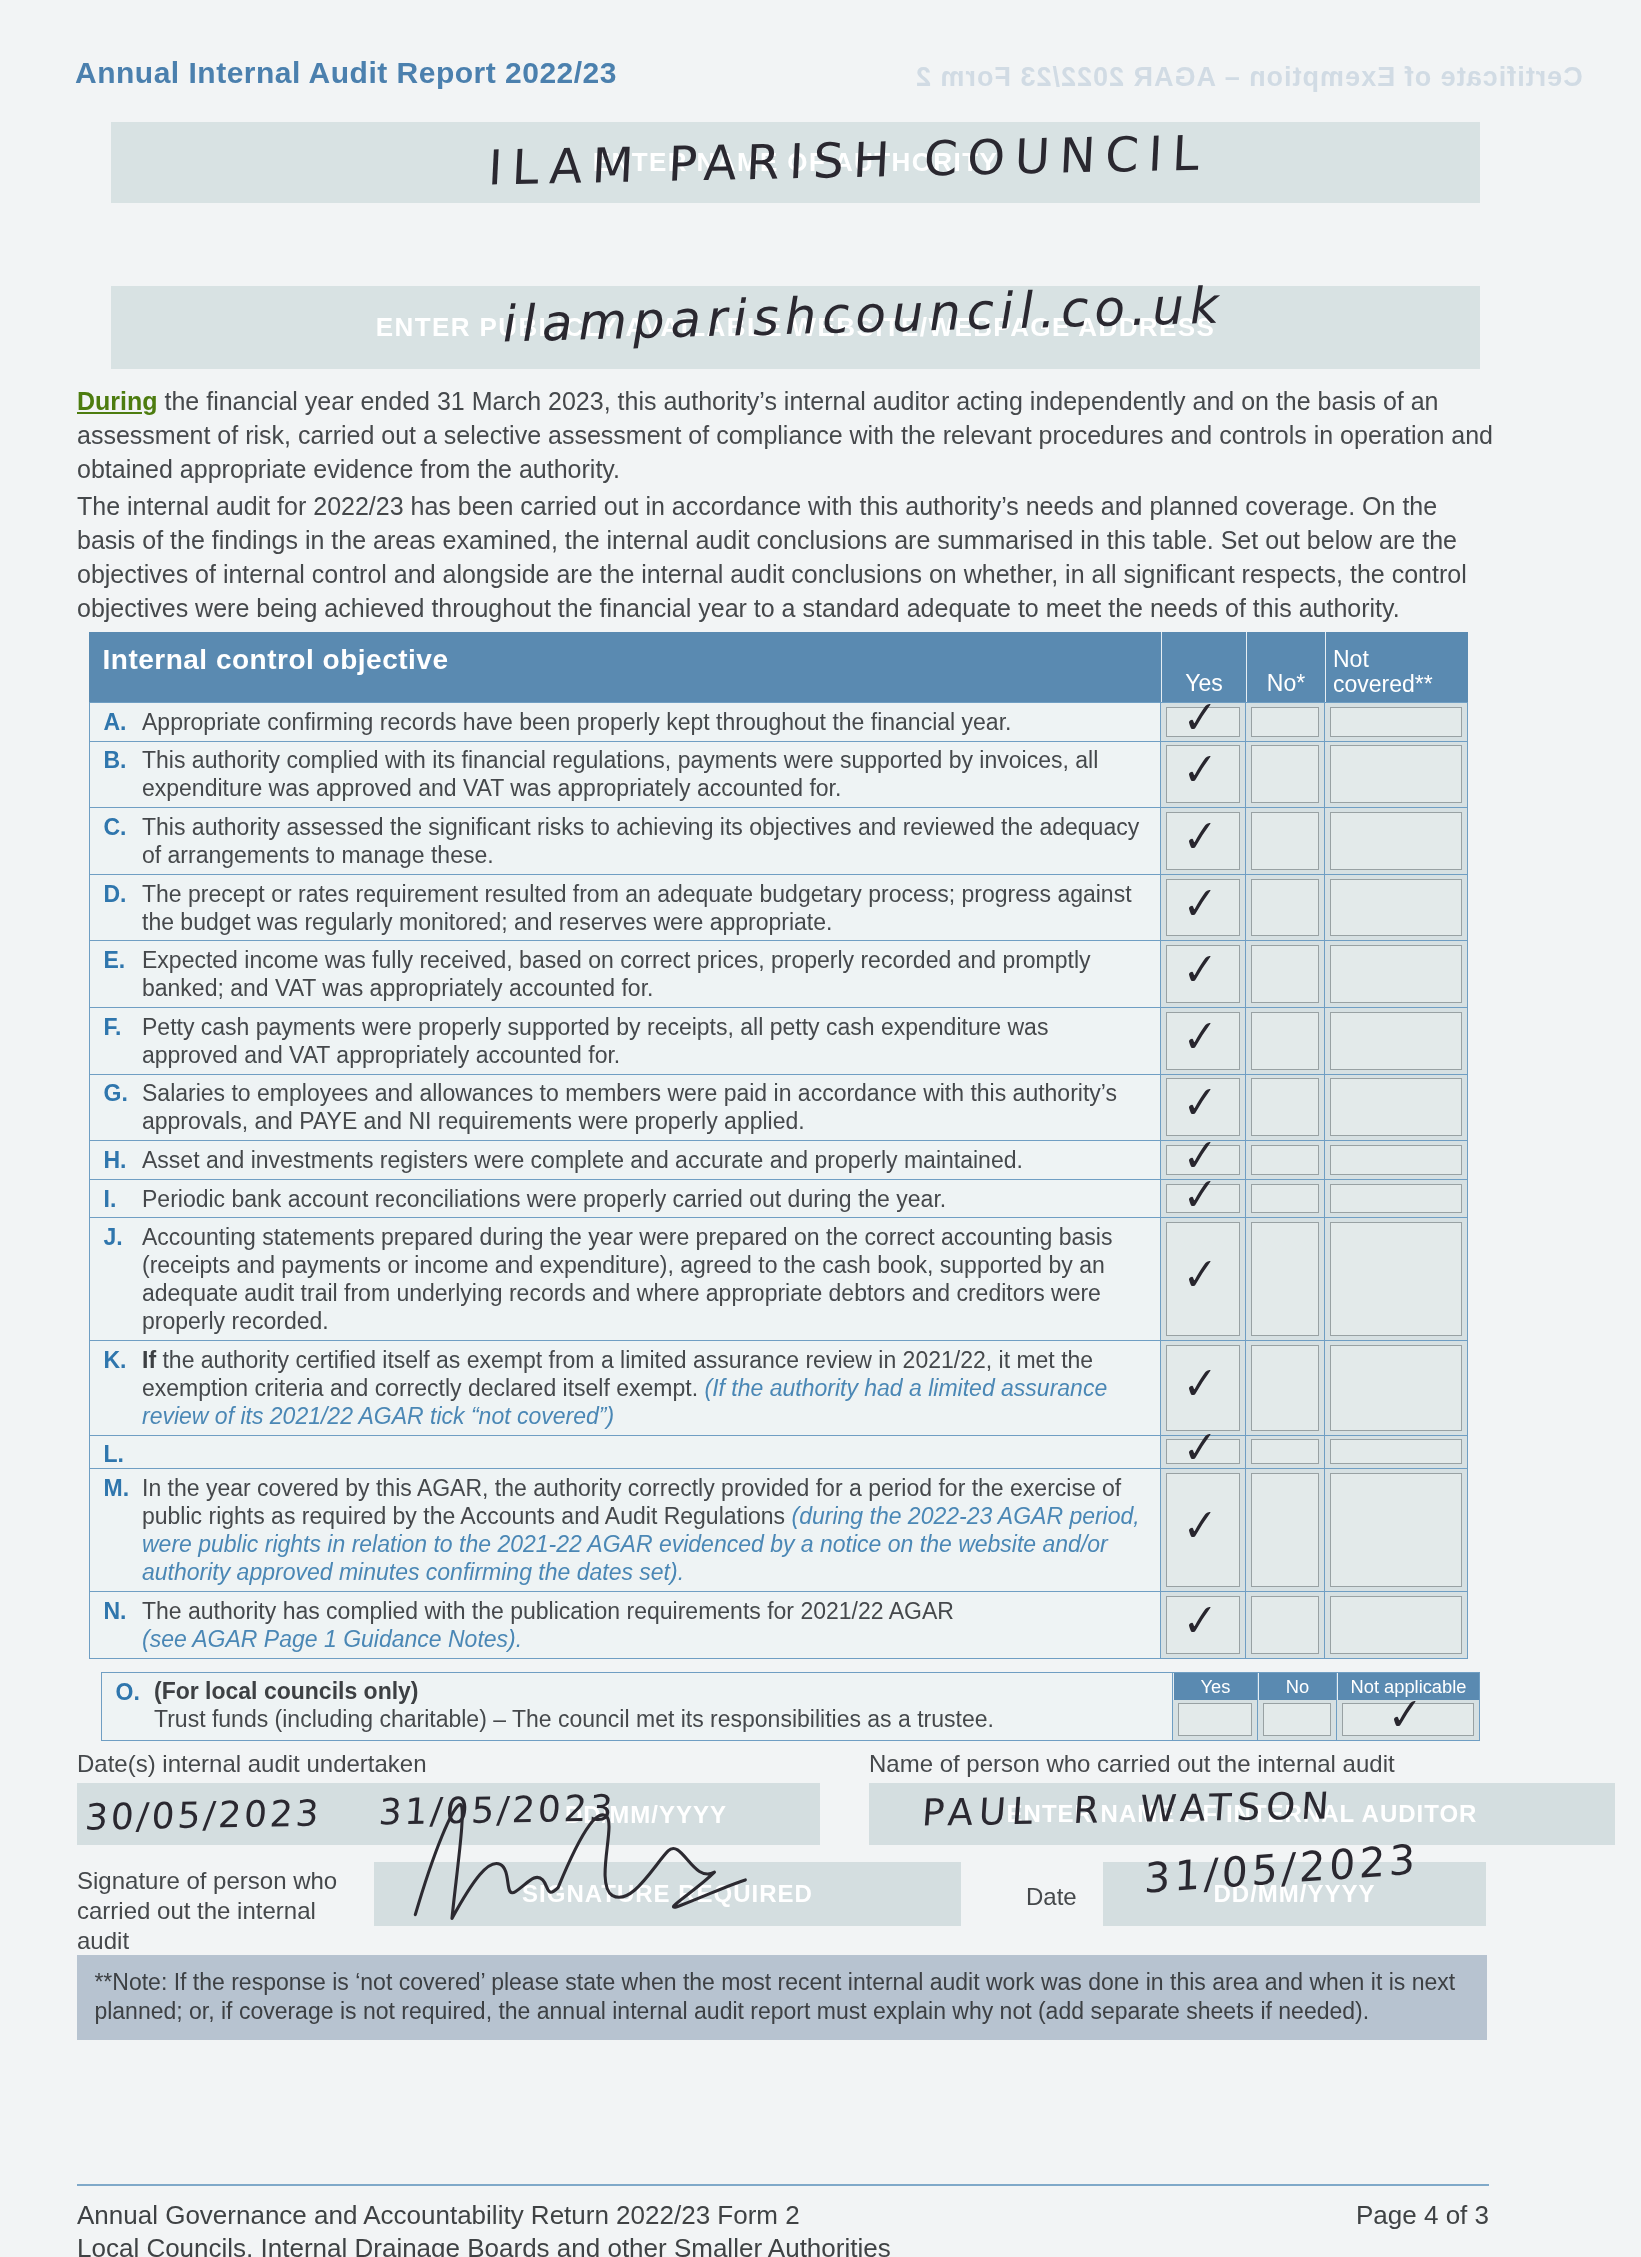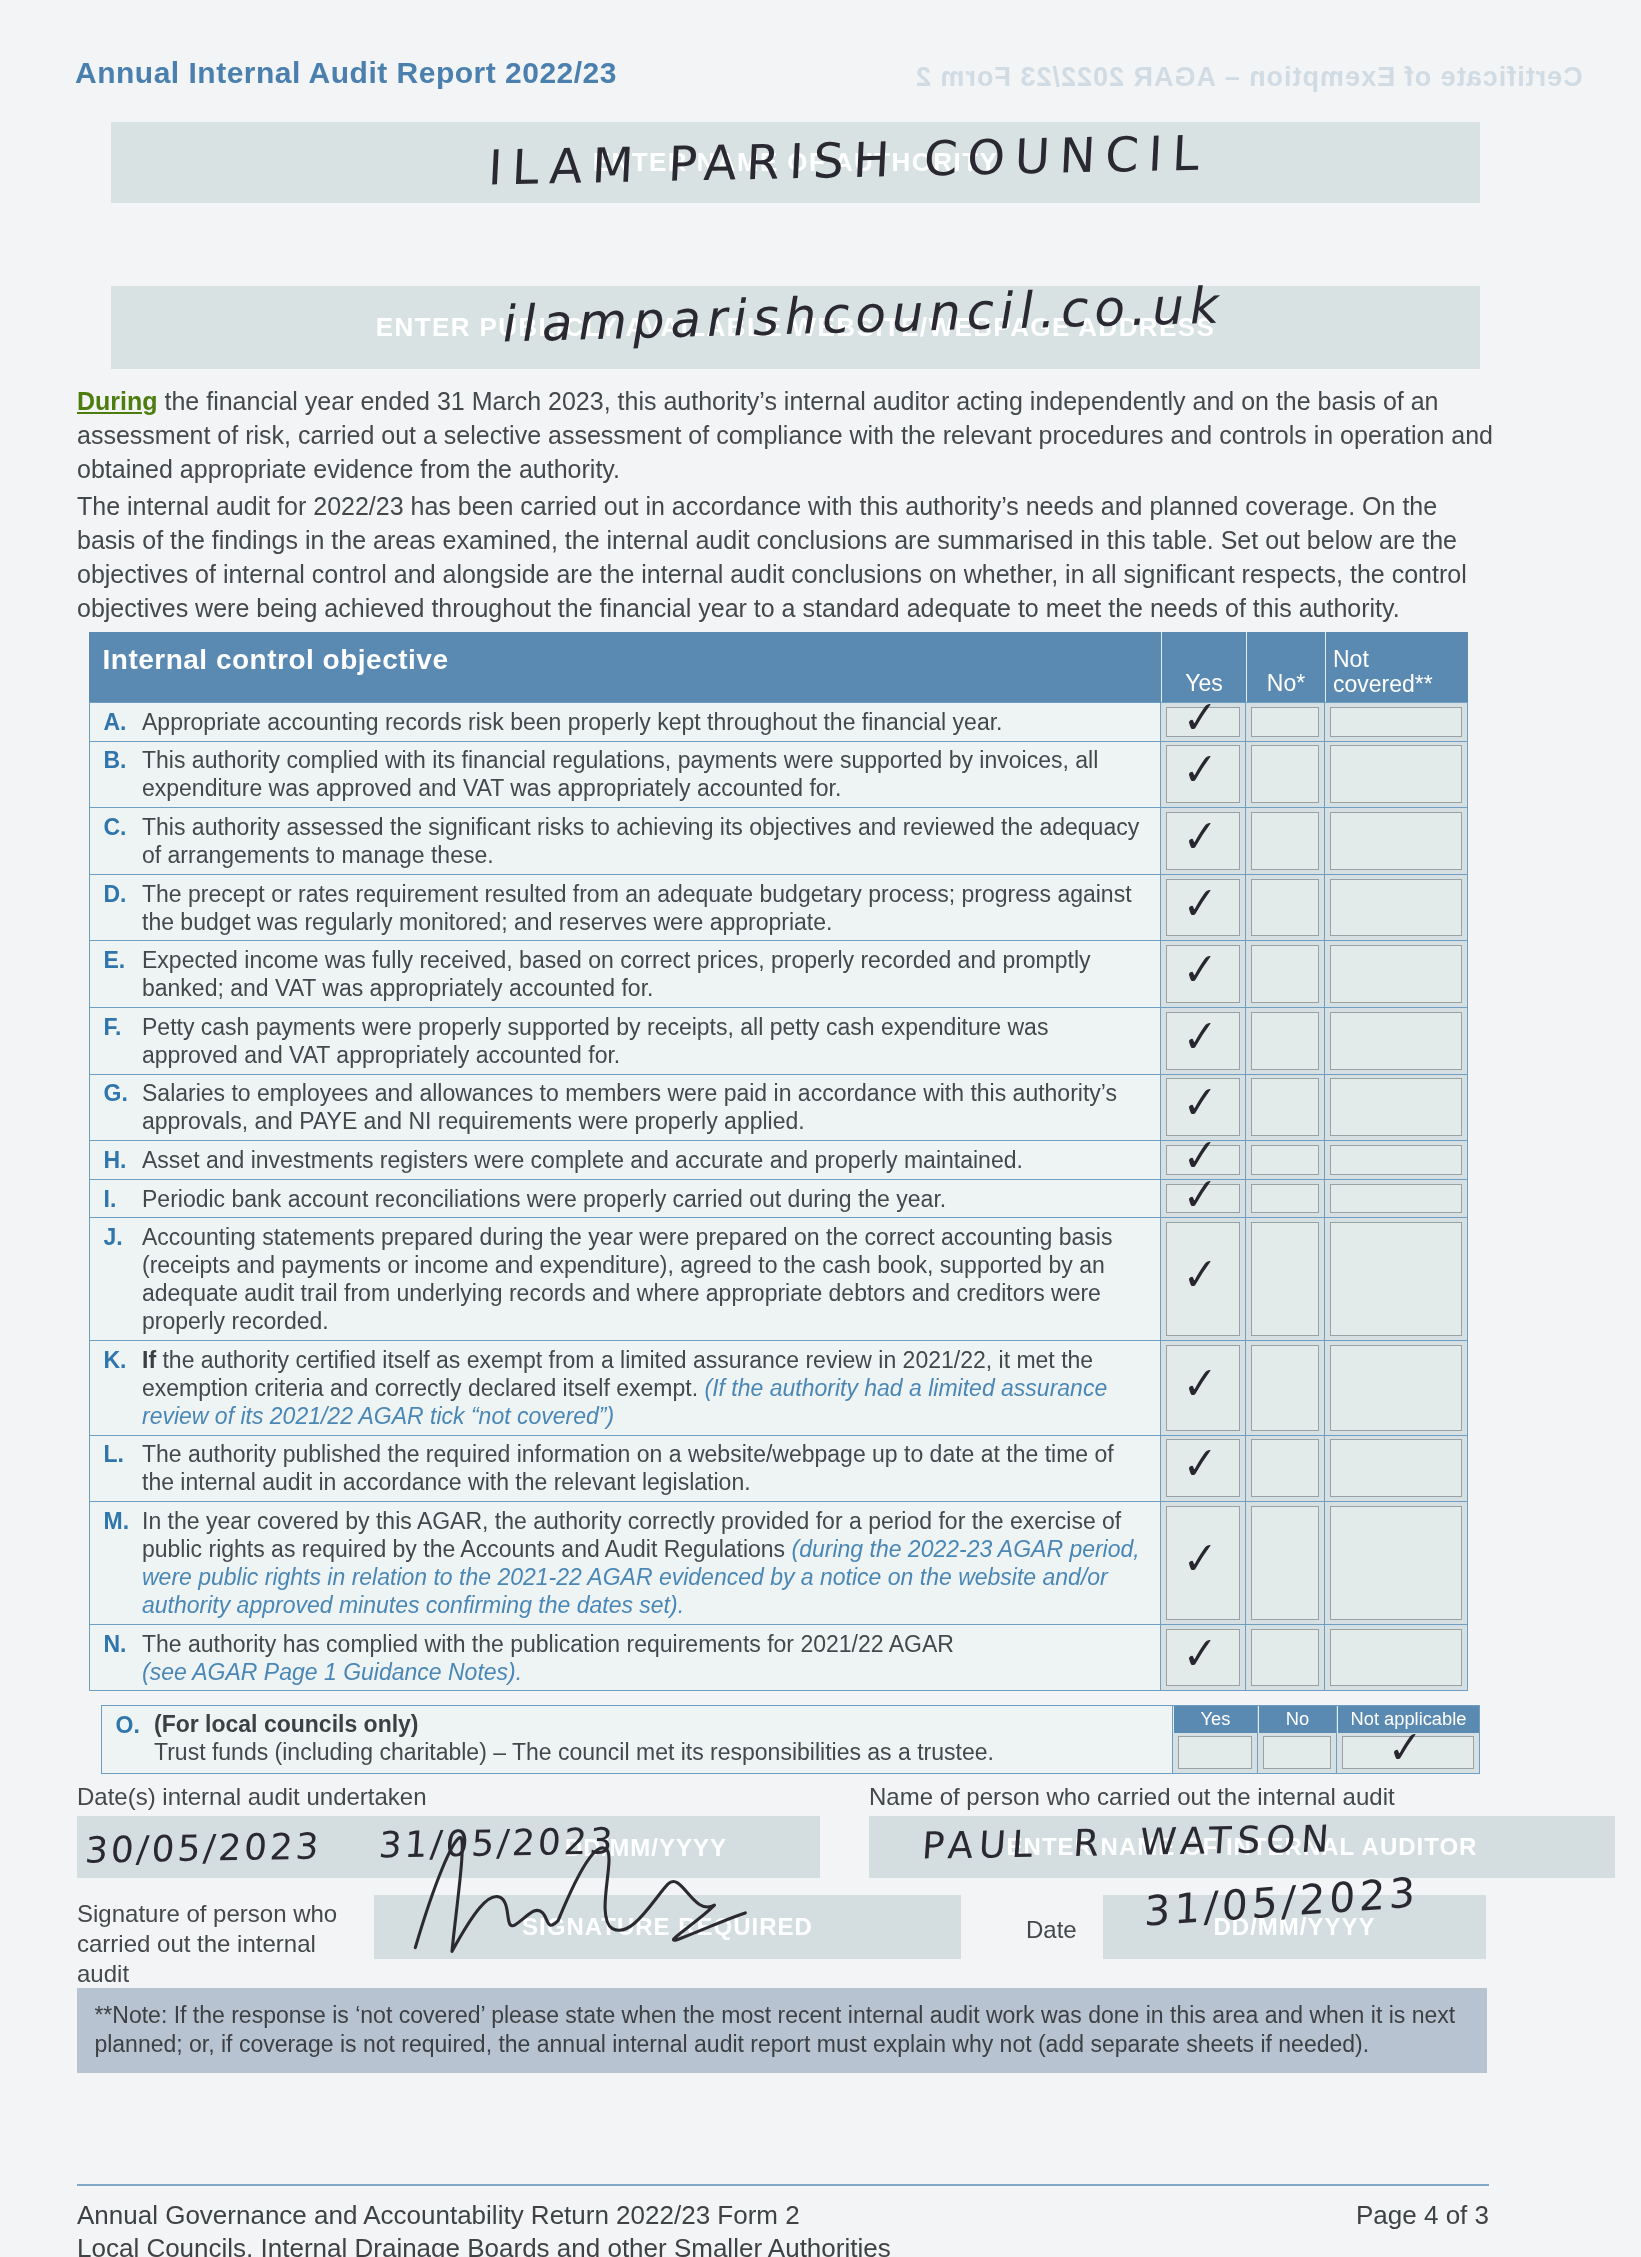--- a/index.html
+++ b/index.html
@@ -103,21 +103,21 @@
     <div class="audit-table">
       <div class="thead">
         <div class="h-title">Internal control objective</div>
         <div class="hcol">Yes</div>
         <div class="hcol">No*</div>
         <div class="hcol nc">Not covered**</div>
       </div>
       <div class="tbody">
 
         <div class="trow">
-          <div class="cell-text"><span class="row-letter">A.</span><span>Appropriate accounting records risk been properly kept throughout the financial year.</span></div>
+          <div class="cell-text"><span class="row-letter">A.</span><span>Appropriate confirming records have been properly kept throughout the financial year.</span></div>
           <div class="cell-box">
               <div class="inner">
                 <span class="tick">✓</span>
               </div>
             </div>
           <div class="cell-box">
               <div class="inner"></div>
             </div>
           <div class="cell-box">
               <div class="inner"></div>
@@ -268,21 +268,21 @@
             </div>
           <div class="cell-box">
               <div class="inner"></div>
             </div>
           <div class="cell-box">
               <div class="inner"></div>
             </div>
         </div>
 
         <div class="trow">
-          <div class="cell-text"><span class="row-letter">L.</span><span>The authority published the required information on a website/webpage up to date at the time of the internal audit in accordance with the relevant legislation.</span></div>
+          <div class="cell-text"><span class="row-letter">L.</span></div>
           <div class="cell-box">
               <div class="inner">
                 <span class="tick">✓</span>
               </div>
             </div>
           <div class="cell-box">
               <div class="inner"></div>
             </div>
           <div class="cell-box">
               <div class="inner"></div>

